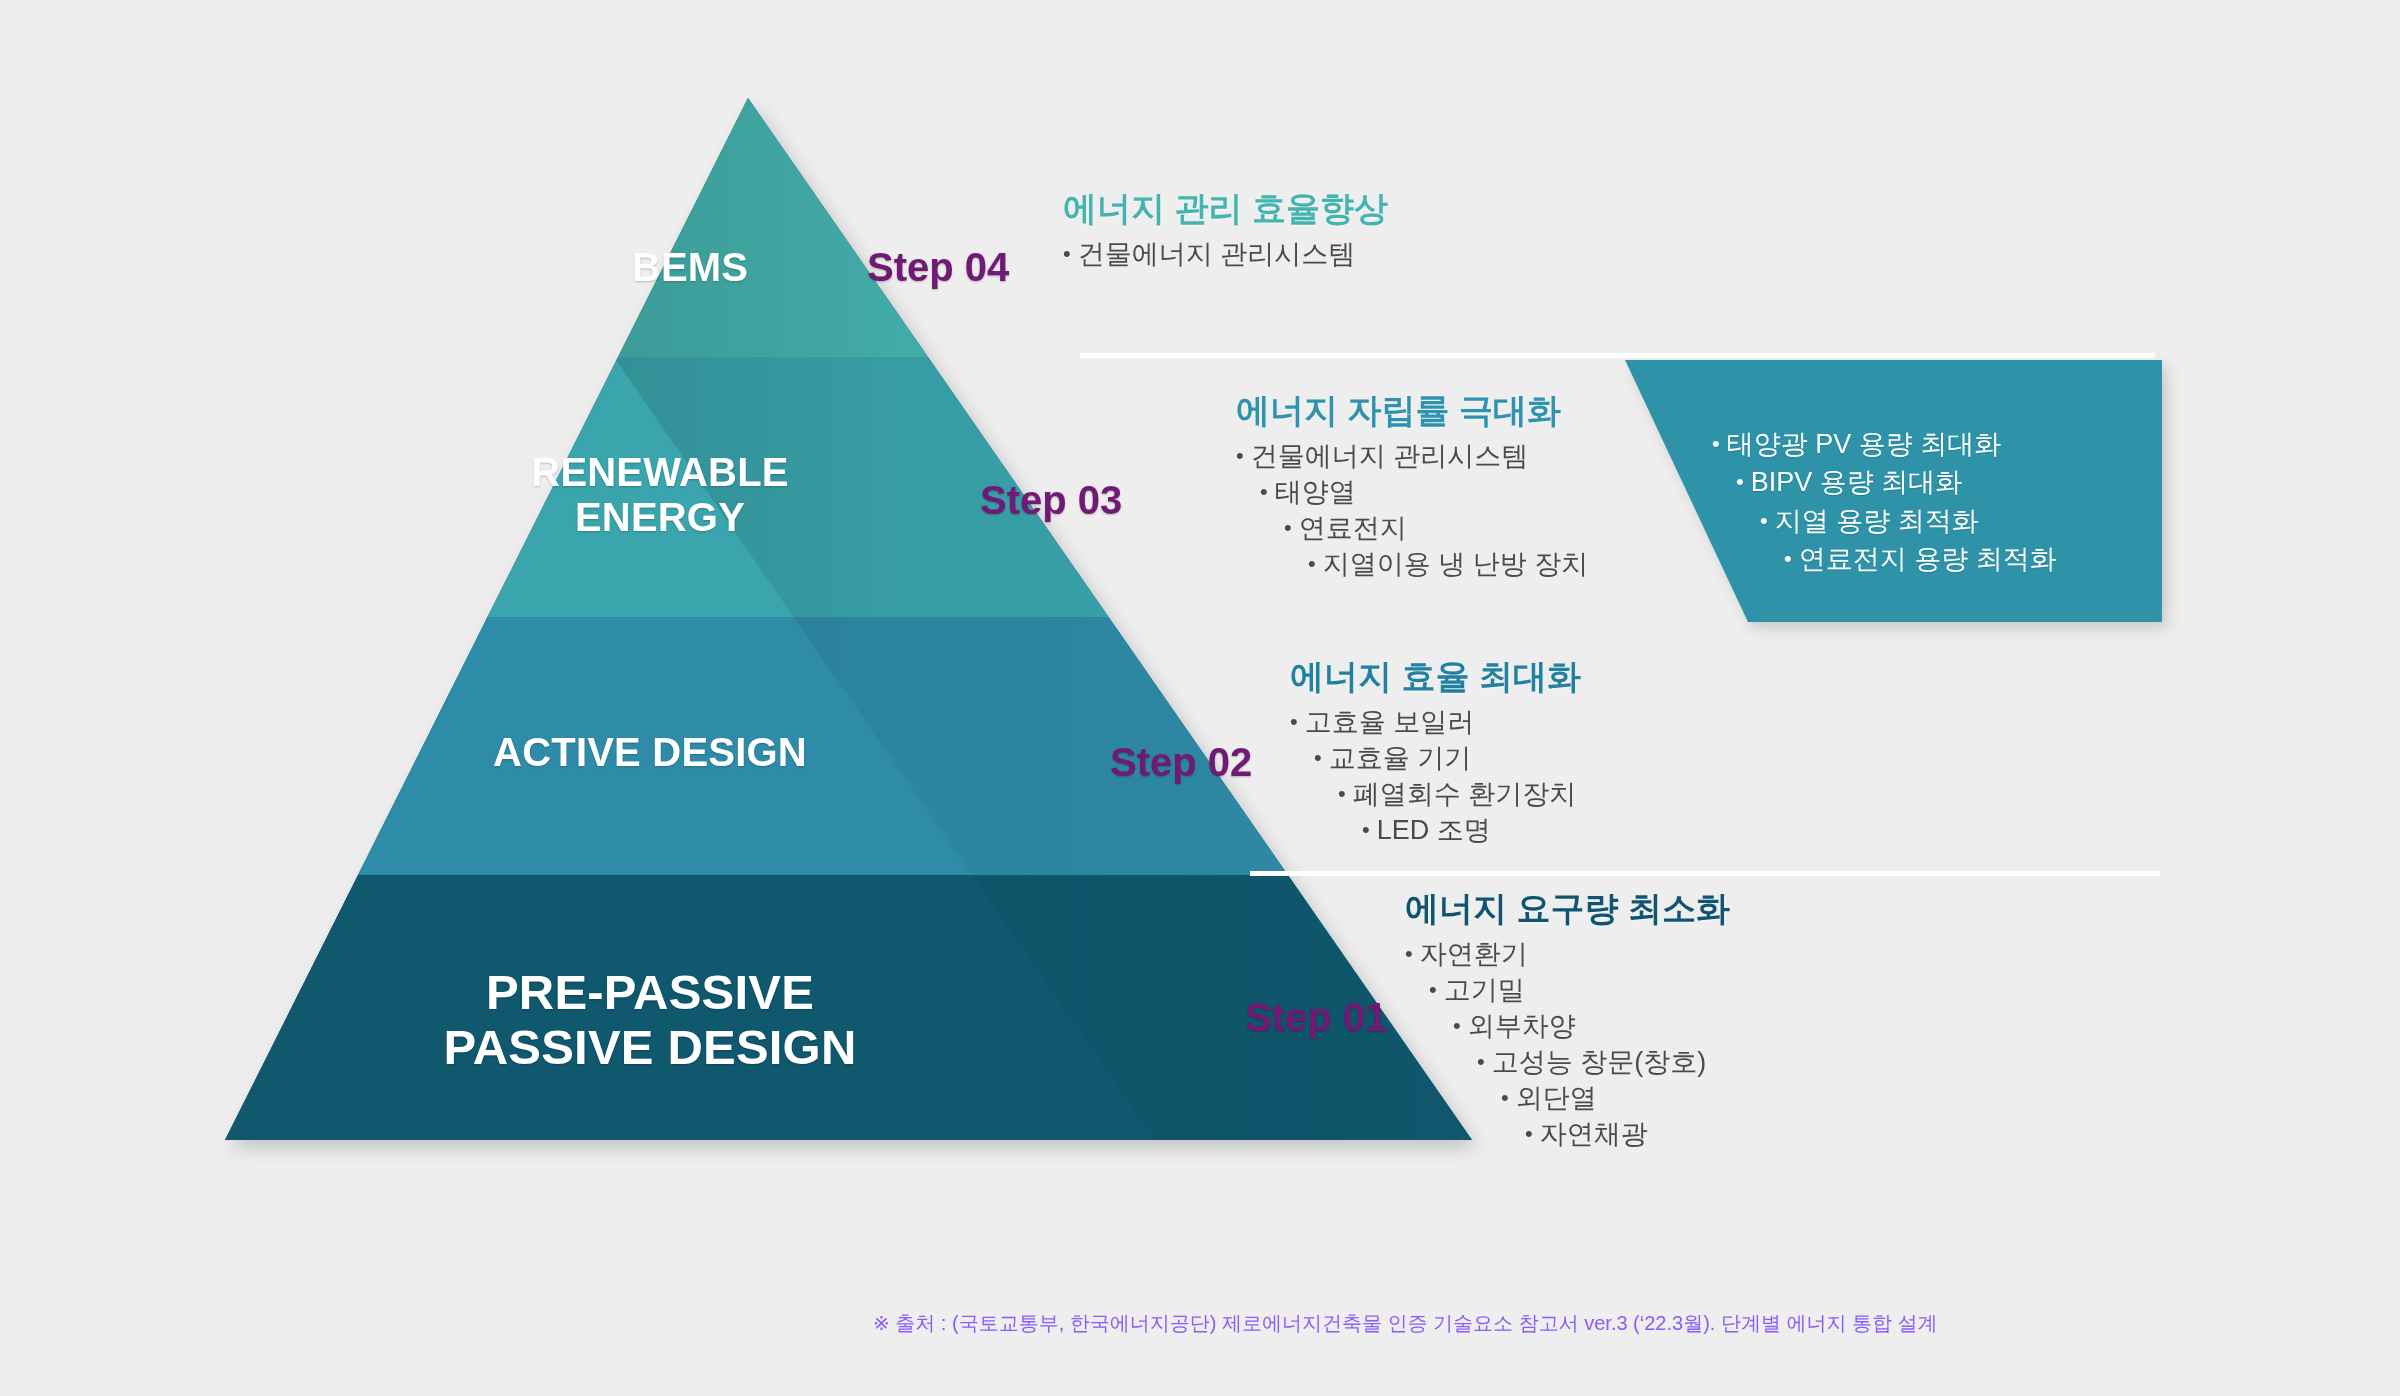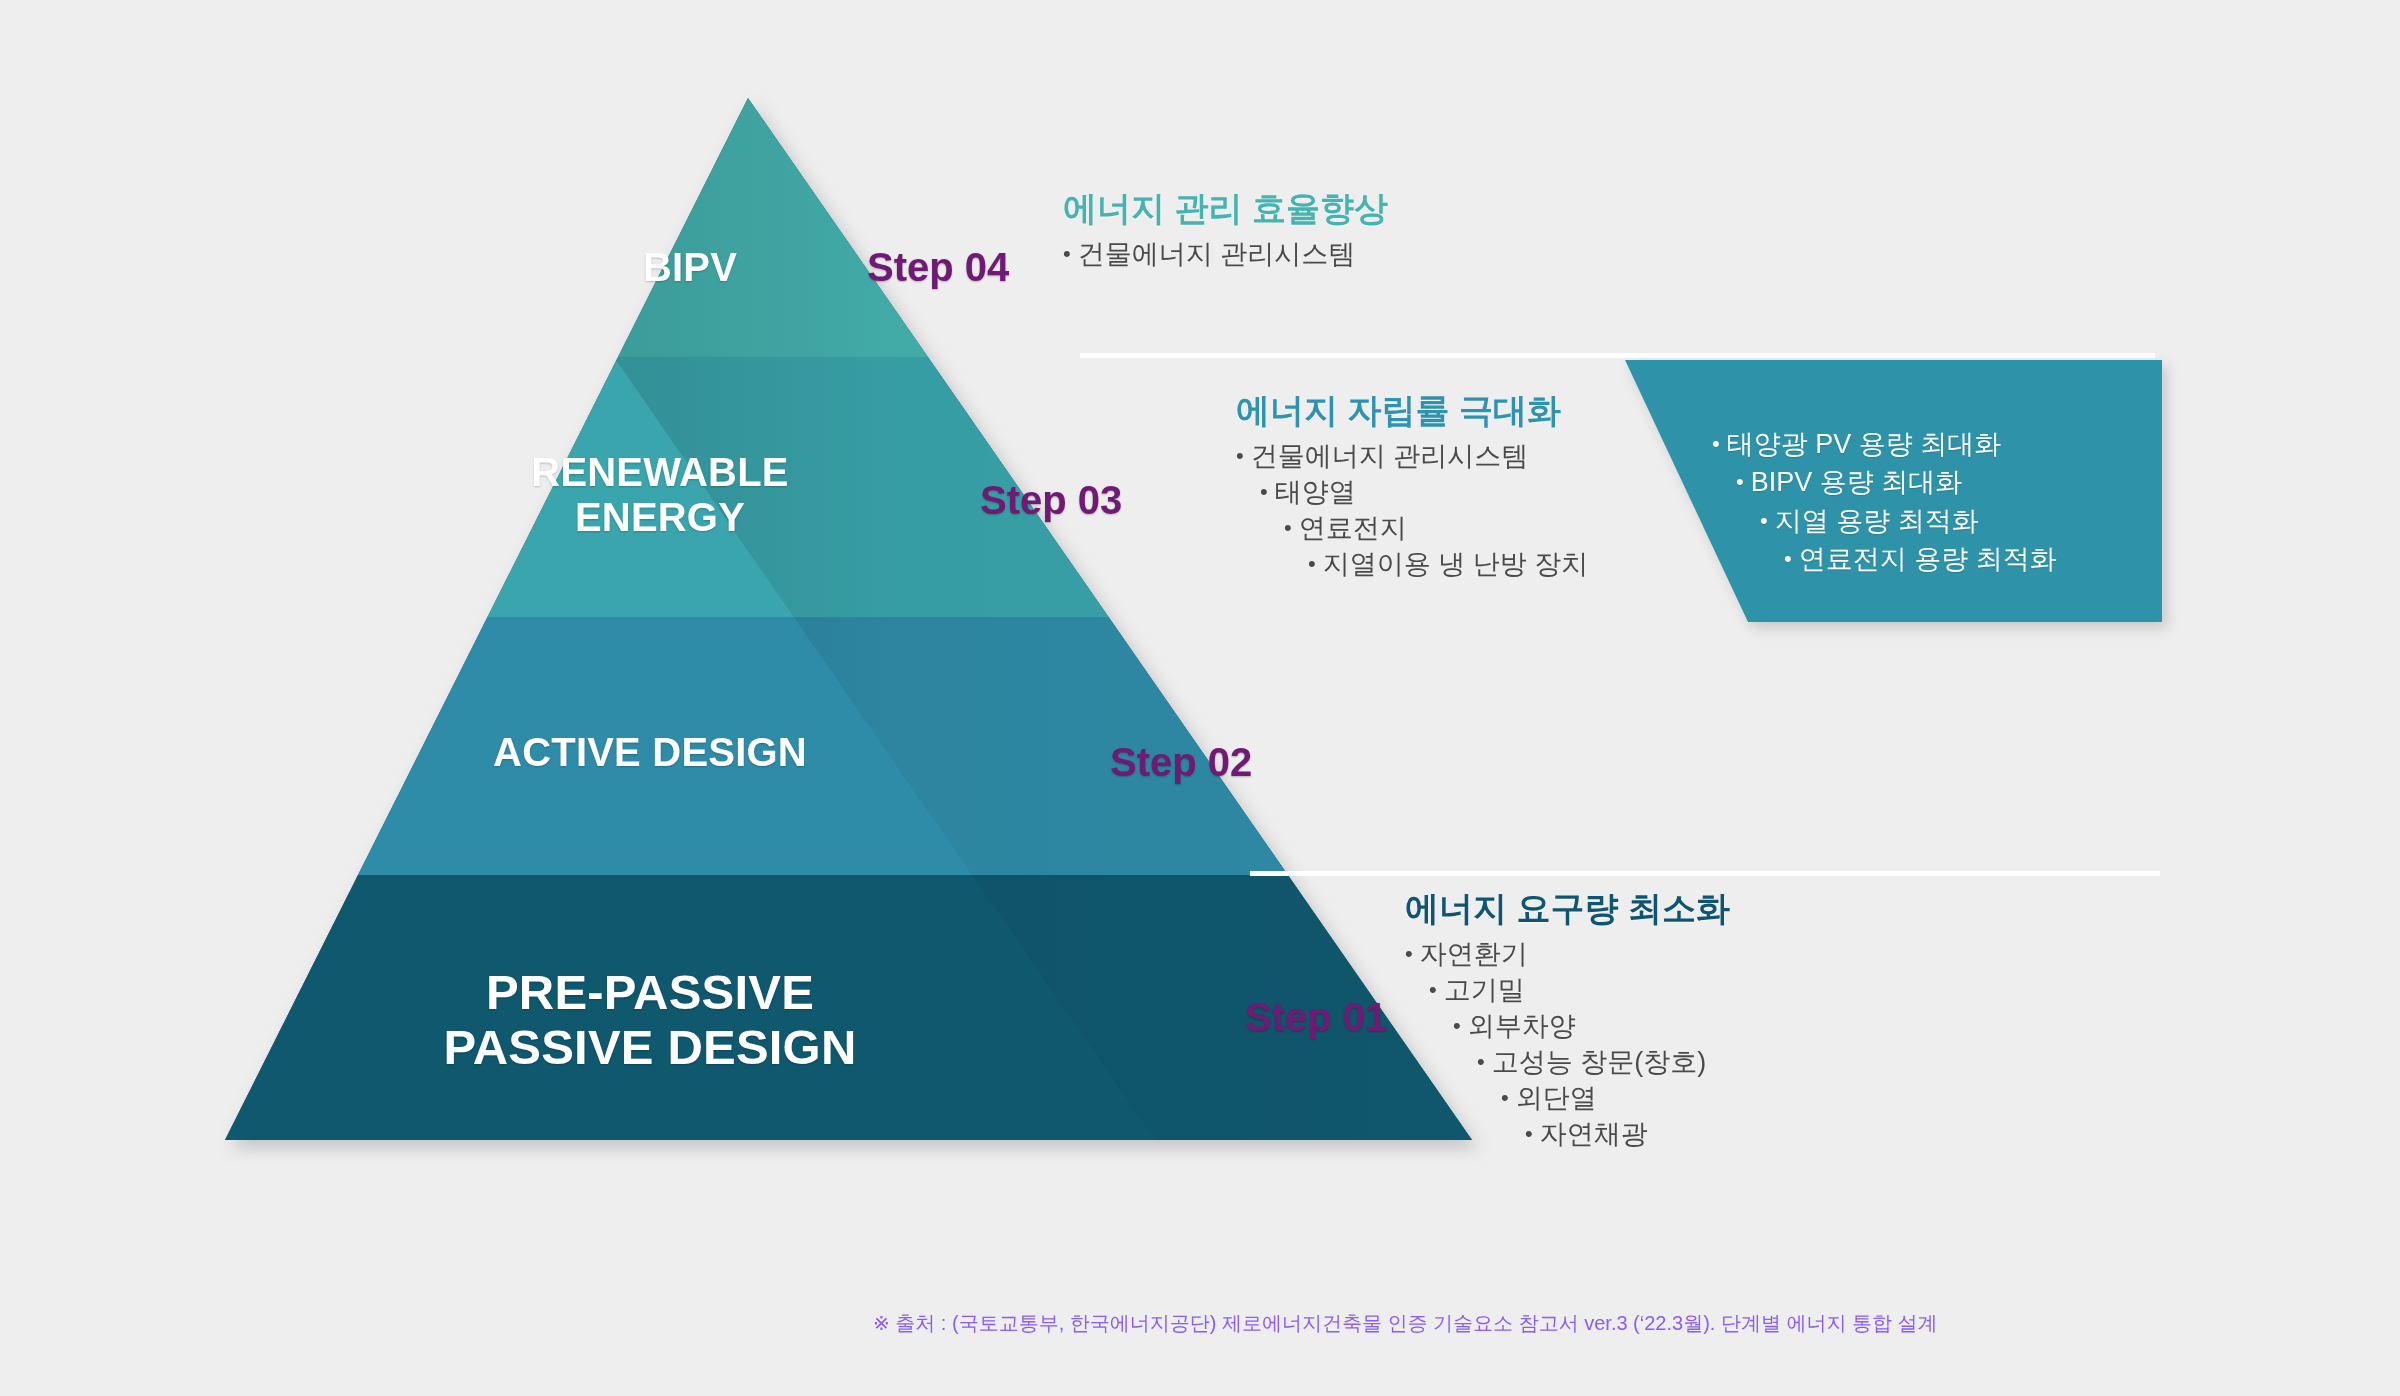--- a/index.html
+++ b/index.html
@@ -101,21 +101,21 @@
     </g>
 
     <rect x="1080" y="353" width="1075" height="5" fill="#ffffff"></rect>
     <rect x="1250" y="871" width="910" height="5" fill="#ffffff"></rect>
 
     <g filter="url(#soft-drop-sm)">
       <polygon points="1625,360 2162,360 2162,622 1748,622" fill="#2f93a8"></polygon>
     </g>
   </svg>
 
-  <div class="tier-label" style="left:560px;top:245px;width:260px;font-size:40px;">BIPV</div>
+  <div class="tier-label" style="left:560px;top:245px;width:260px;font-size:40px;">BEMS</div>
 
   <div class="tier-label" style="left:490px;top:450px;width:340px;font-size:40px;">RENEWABLE
 ENERGY</div>
 
   <div class="tier-label" style="left:440px;top:730px;width:420px;font-size:40px;">ACTIVE DESIGN</div>
 
   <div class="tier-label" style="left:430px;top:965px;width:440px;font-size:49px;">PRE-PASSIVE
 PASSIVE DESIGN</div>
 
   <div class="step-label" style="left:867px;top:245px;">Step 04</div>
@@ -133,20 +133,29 @@
   <div class="block" style="left:1192px;top:392px;margin-left:44px;">
     <div class="block-title" style="color:#2f93b0;">에너지 자립률 극대화</div>
     <ul class="bullets">
       <li class="ind0">건물에너지 관리시스템</li>
       <li class="ind1">태양열</li>
       <li class="ind2">연료전지</li>
       <li class="ind3">지열이용 냉 난방 장치</li>
     </ul>
   </div>
 
+  <div class="block" style="left:1290px;top:658px;">
+    <div class="block-title" style="color:#2280a0;">에너지 효율 최대화</div>
+    <ul class="bullets">
+      <li class="ind0">고효율 보일러</li>
+      <li class="ind1">교효율 기기</li>
+      <li class="ind2">폐열회수 환기장치</li>
+      <li class="ind3">LED 조명</li>
+    </ul>
+  </div>
 
   <div class="block" style="left:1405px;top:890px;">
     <div class="block-title" style="color:#0f5571;text-align:center;">에너지 요구량 최소화</div>
     <ul class="bullets">
       <li class="ind0">자연환기</li>
       <li class="ind1">고기밀</li>
       <li class="ind2">외부차양</li>
       <li class="ind3">고성능 창문(창호)</li>
       <li class="ind4">외단열</li>
       <li class="ind5">자연채광</li>

